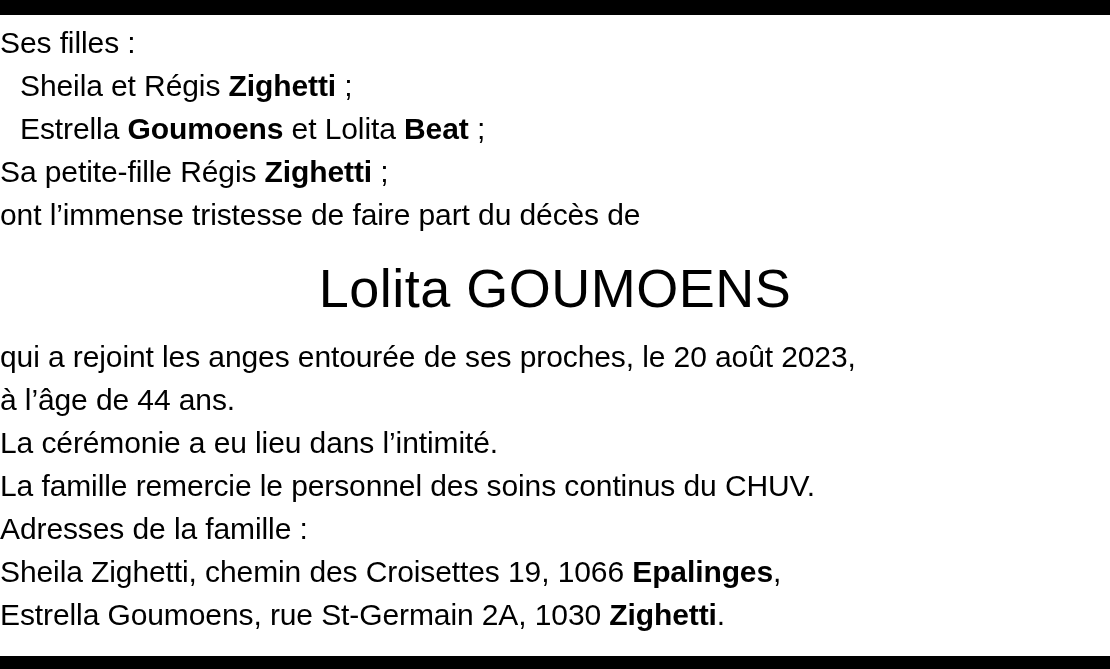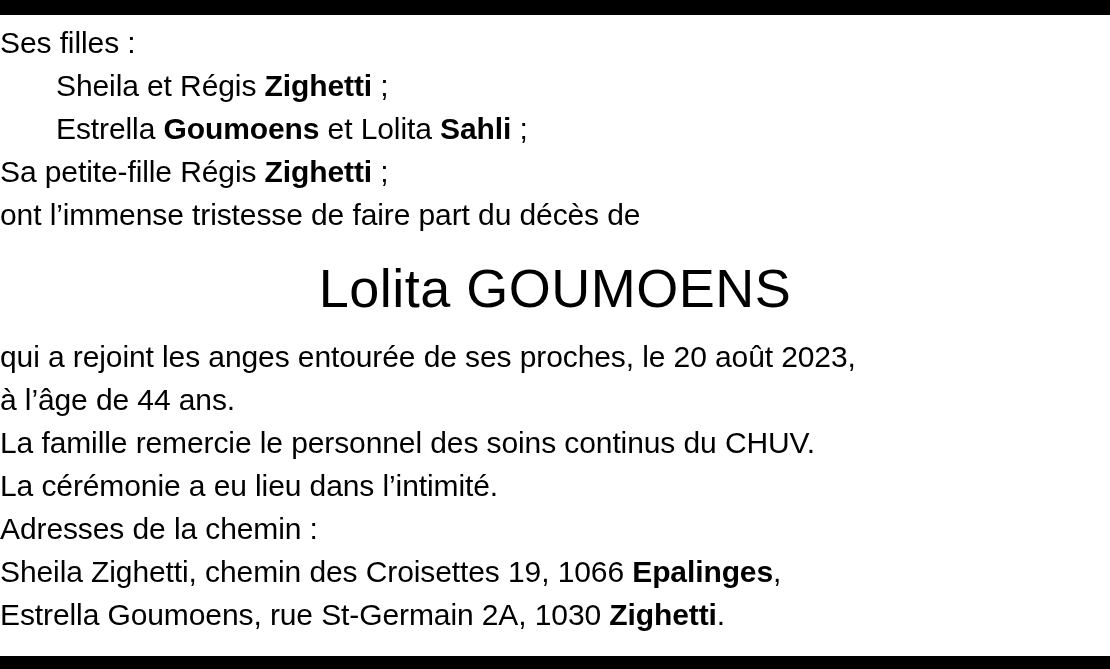--- a/index.html
+++ b/index.html
@@ -42,21 +42,21 @@
     flex-direction: column;
   }
   .line {
     font-size: 30px;
     line-height: 43px;
     white-space: pre;
     letter-spacing: -0.1px;
     font-weight: 400;
   }
   .indent {
-    padding-left: 56px;
+    padding-left: 20px;
   }
   .b {
     font-weight: 700;
   }
   .deceased-name {
     text-align: center;
     font-size: 54px;
     font-weight: 400;
     letter-spacing: 0.5px;
     line-height: 62px;
@@ -69,33 +69,33 @@
 
 <div class="notice">
 
   <div class="rule-top"></div>
 
   <div class="body-area">
 
     <div id="intro-block">
         <div class="line"><span>Ses filles :</span></div>
         <div class="line indent"><span>Sheila et Régis </span><span class="b">Zighetti</span><span> ;</span></div>
-        <div class="line indent"><span>Estrella </span><span class="b">Goumoens</span><span> et Lolita </span><span class="b">Sahli</span><span> ;</span></div>
+        <div class="line indent"><span>Estrella </span><span class="b">Goumoens</span><span> et Lolita </span><span class="b">Beat</span><span> ;</span></div>
         <div class="line"><span>Sa petite-fille Régis </span><span class="b">Zighetti</span><span> ;</span></div>
         <div class="line"><span>ont l’immense tristesse de faire part du décès de</span></div>
       </div>
 
     <div class="deceased-name">Lolita GOUMOENS</div>
 
     <div id="body-block">
         <div class="line"><span>qui a rejoint les anges entourée de ses proches, le 20 août 2023,</span></div>
         <div class="line"><span>à l’âge de 44 ans.</span></div>
+        <div class="line"><span>La cérémonie a eu lieu dans l’intimité.</span></div>
         <div class="line"><span>La famille remercie le personnel des soins continus du CHUV.</span></div>
-        <div class="line"><span>La cérémonie a eu lieu dans l’intimité.</span></div>
-        <div class="line"><span>Adresses de la chemin :</span></div>
+        <div class="line"><span>Adresses de la famille :</span></div>
         <div class="line"><span>Sheila Zighetti, chemin des Croisettes 19, 1066 </span><span class="b">Epalinges</span><span>,</span></div>
         <div class="line"><span>Estrella Goumoens, rue St-Germain 2A, 1030 </span><span class="b">Zighetti</span><span>.</span></div>
       </div>
 
   </div>
 
   <div class="rule-bottom"></div>
 
 </div>
 

